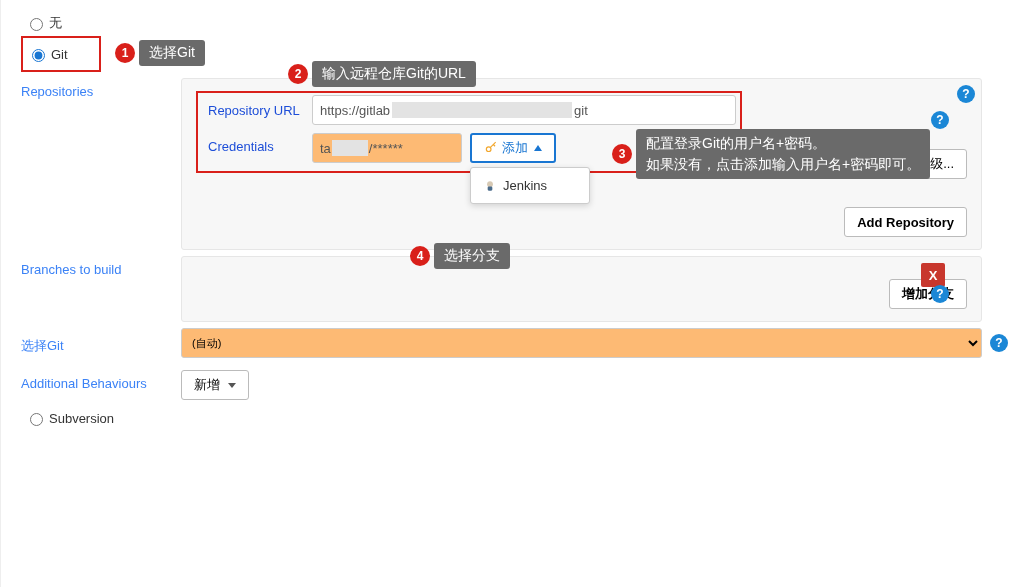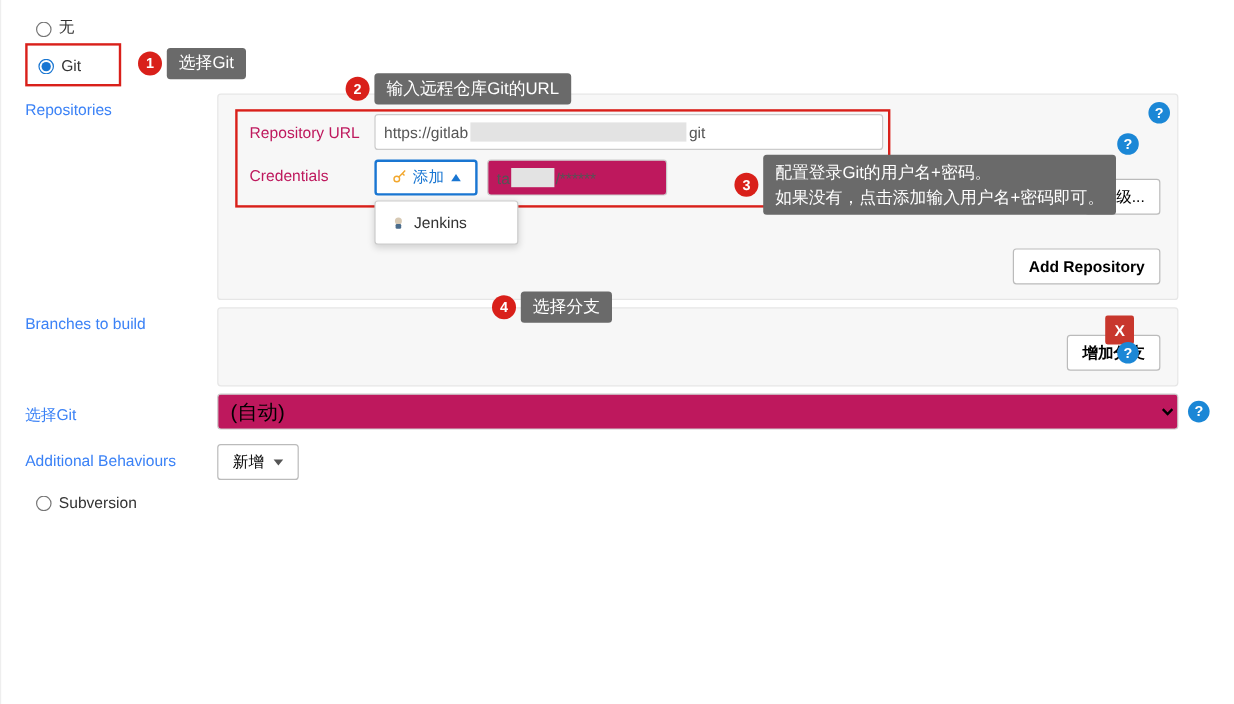--- a/index.html
+++ b/index.html
@@ -10,21 +10,21 @@
     margin: 0;
     padding: 0;
     background: #fff;
   }
   .page { width: 1028px; height: 587px; position: relative; padding: 10px 20px; border-left: 1px solid #eee; }
   .section-title { font-size: 18px; font-weight: bold; margin: 8px 0 14px 0; }
   .row { display: flex; align-items: flex-start; margin-bottom: 6px; }
   .radio-row { display: flex; align-items: center; margin: 4px 0; }
   input[type=radio] { margin-right: 6px; }
   .field-label { width: 160px; flex: none; padding-top: 6px; color: #3b82f6; }
-  .field-sublabel { width: 110px; flex: none; padding: 6px 4px 6px 6px; color: #be185d; }
+  .field-sublabel { width: 110px; flex: none; padding: 6px 4px 6px 6px; color: #1d4ed8; }
   .panel {
     flex: 1;
     background: #f7f7f7;
     border: 1px solid #e6e6e6;
     border-radius: 3px;
     padding: 12px 14px 12px 14px;
     position: relative;
   }
   .help-icon {
     width: 18px; height: 18px; border-radius: 50%;
@@ -32,21 +32,21 @@
     display: inline-flex; align-items: center; justify-content: center;
     font-size: 12px; flex: none; margin-left: 8px; cursor: pointer;
   }
   .input-text {
     width: 100%; height: 30px; border: 1px solid #ccc; border-radius: 3px;
     padding: 4px 8px; font-size: 13px; background: #fff;
   }
   .input-wrap { flex: 1; display: flex; align-items: center; }
   select.sel {
     height: 30px; border: 1px solid #ccc; border-radius: 3px; padding: 4px 6px;
-    font-size: 17px; background: #be185d; min-width: 140px;
+    font-size: 11px; background: #fdba74; min-width: 140px;
   }
   .btn {
     display: inline-flex; align-items: center; justify-content: center;
     height: 30px; padding: 0 12px; border: 1px solid #bbb; border-radius: 3px;
     background: #fff; cursor: pointer; font-size: 13px; gap: 4px;
   }
   .btn-add {
     border: 2px solid #1976d2; color: #1976d2; font-weight: 500;
   }
   .key-icon { display: inline-block; width: 14px; height: 14px; }
@@ -127,49 +127,49 @@
               <span>https://gitlab</span>
               <span class="mask" style="width:180px; margin:0 2px;"></span>
               <span>git</span>
             </div>
           </div>
         </div>
 
         <div style="display:flex; align-items:flex-start; padding:2px 4px 8px 4px;">
           <div class="field-sublabel">Credentials</div>
           <div style="display:flex; align-items:center; gap:8px; position:relative;">
+            <div class="rel">
+              <select class="sel" style="width:150px; color:transparent;">
+                <option></option>
+              </select>
+              <div class="cred-display" style="left:2px; top:0;">
+                <span>ta</span>
+                <span class="mask" style="width:36px;"></span>
+                <span>/******</span>
+              </div>
+            </div>
             <div class="rel">
               <button class="btn btn-add">
                 <svg class="key-icon" viewBox="0 0 24 24">
                     <circle cx="8" cy="14" r="4" fill="none" stroke="#f2a72d" stroke-width="2"></circle>
                     <path d="M11 11 L20 2 M16 6 L19 9" stroke="#f2a72d" stroke-width="2" fill="none"></path>
                   </svg>
                 <span>添加</span>
                 <span class="caret-up"></span>
               </button>
               <div class="dropdown-menu">
                 <div class="dropdown-item">
                   <svg class="jenkins-icon" viewBox="0 0 24 24">
                       <circle cx="12" cy="9" r="5" fill="#d7c9b4"></circle>
                       <rect x="8" y="13" width="8" height="7" rx="2" fill="#4a6b8a"></rect>
                     </svg>
                   <span>Jenkins</span>
                 </div>
               </div>
             </div>
-            <div class="rel">
-              <select class="sel" style="width:150px; color:transparent;">
-                <option></option>
-              </select>
-              <div class="cred-display" style="left:2px; top:0;">
-                <span>ta</span>
-                <span class="mask" style="width:36px;"></span>
-                <span>/******</span>
-              </div>
-            </div>
           </div>
         </div>
       </div>
 
       <div class="anno" style="top:50px; left:430px;">
         <span class="anno-num">3</span>
         <span class="anno-label" style="line-height:1.5;">配置登录Git的用户名+密码。
 如果没有，点击添加输入用户名+密码即可。</span>
       </div>
 

